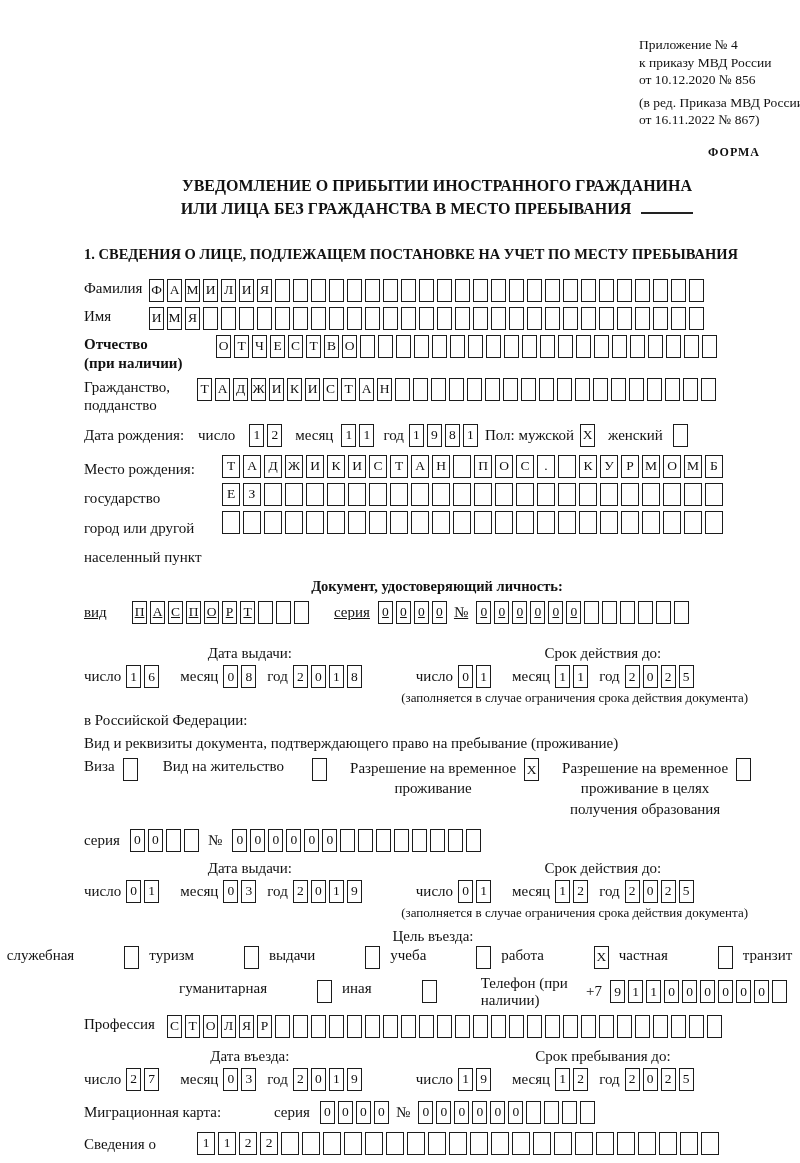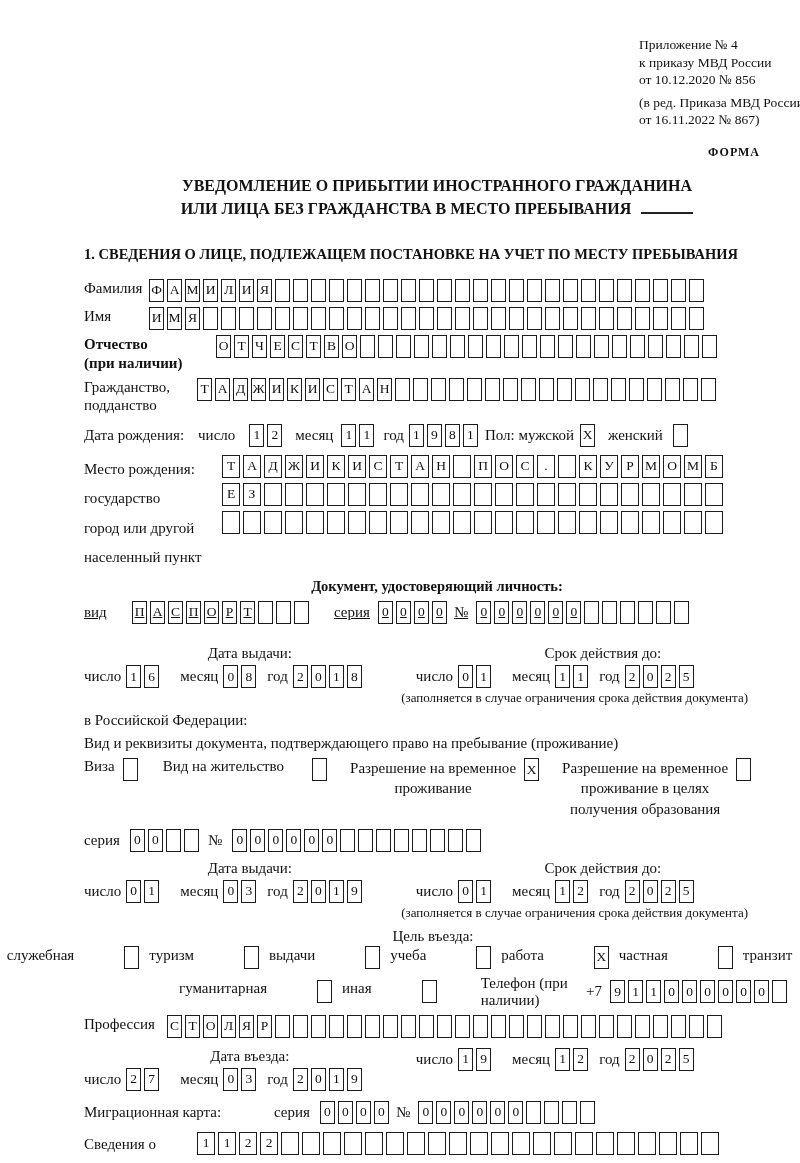--- a/index.html
+++ b/index.html
@@ -680,20 +680,21 @@
         <span class="dl gap2">год</span>
         <span class="cells">
             <span class="cell">2</span>
             <span class="cell">0</span>
             <span class="cell">1</span>
             <span class="cell">9</span>
           </span>
       </div>
     </div>
     <div class="date-col">
+      <div class="date-heading">Срок пребывания до:</div>
       <div class="date-line">
         <span class="dl">число</span>
         <span class="cells">
             <span class="cell">1</span>
             <span class="cell">9</span>
           </span>
         <span class="dl gap1">месяц</span>
         <span class="cells">
             <span class="cell">1</span>
             <span class="cell">2</span>

